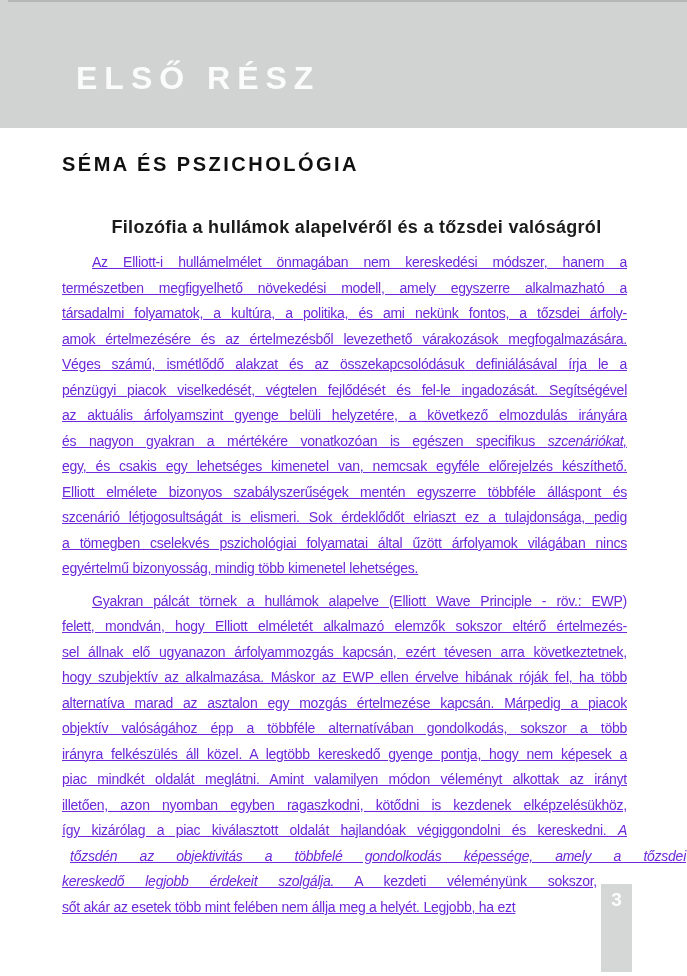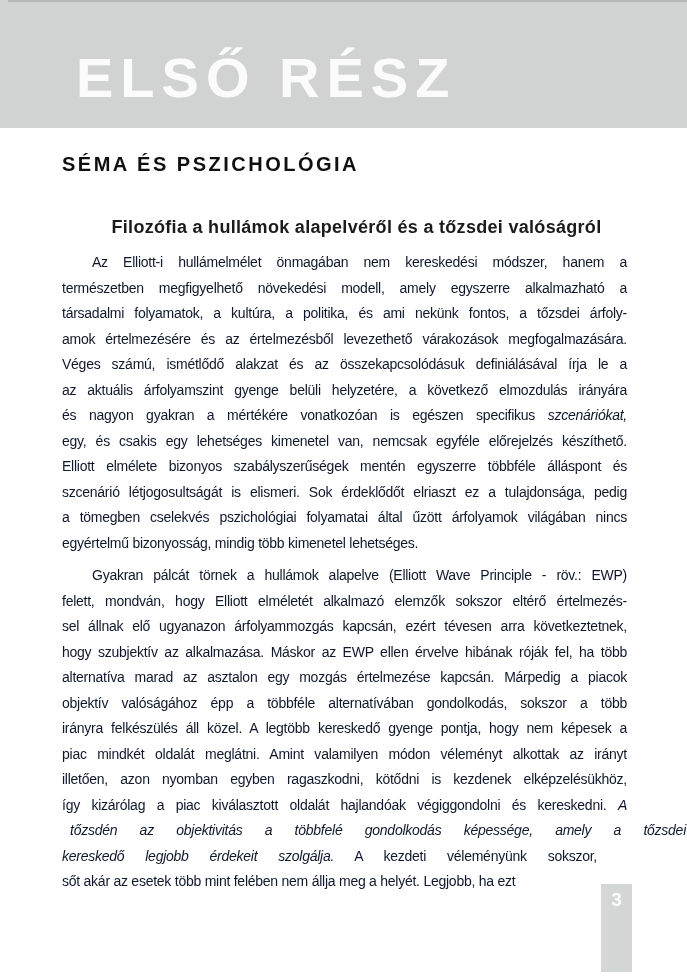--- a/index.html
+++ b/index.html
@@ -22,21 +22,21 @@
     position: absolute;
     top: 0; left: 8px; right: 0;
     height: 2px;
     background: #b4b6b7;
   }
   .part-title {
     position: absolute;
     left: 76px;
     top: 54px;
     margin: 0;
-    font-size: 56px;
+    font-size: 32px;
     line-height: 48px;
     font-weight: bold;
     letter-spacing: 7px;
     color: #fbfbfb;
     white-space: nowrap;
   }
   
   .chapter-title {
     position: absolute;
     left: 62px;
@@ -113,27 +113,28 @@
 
   <div class="banner" style="background: rgb(209, 211, 211);">
     <div class="banner-topline"></div>
     <h1 class="part-title" style="color: rgb(251, 251, 251);">ELSŐ RÉSZ</h1>
   </div>
 
   <h2 class="chapter-title">SÉMA ÉS PSZICHOLÓGIA</h2>
 
   <h3 class="section-subtitle">Filozófia a hullámok alapelvéről és a tőzsdei valóságról</h3>
 
-  <div class="body-text" style="color: #0f172a;">
+  <div class="body-text" style="color: #6d28d9; text-decoration: underline;">
       <div class="para">
         <div class="line indent"><span>Az Elliott-i hullámelmélet önmagában nem kereskedési módszer, hanem a</span></div>
         <div class="line"><span>természetben megfigyelhető növekedési modell, amely egyszerre alkalmazható a</span></div>
         <div class="line"><span>társadalmi folyamatok, a kultúra, a politika, és ami nekünk fontos, a tőzsdei árfoly-</span></div>
         <div class="line"><span>amok értelmezésére és az értelmezésből levezethető várakozások megfogalmazására.</span></div>
         <div class="line"><span>Véges számú, ismétlődő alakzat és az összekapcsolódásuk definiálásával írja le a</span></div>
+        <div class="line"><span>pénzügyi piacok viselkedését, végtelen fejlődését és fel-le ingadozását. Segítségével</span></div>
         <div class="line"><span>az aktuális árfolyamszint gyenge belüli helyzetére, a következő elmozdulás irányára</span></div>
         <div class="line"><span>és nagyon gyakran a mértékére vonatkozóan is egészen specifikus </span><span class="it">szcenáriókat,</span></div>
         <div class="line"><span>egy, és csakis egy lehetséges kimenetel van, nemcsak egyféle előrejelzés készíthető.</span></div>
         <div class="line"><span>Elliott elmélete bizonyos szabályszerűségek mentén egyszerre többféle álláspont és</span></div>
         <div class="line"><span>szcenárió létjogosultságát is elismeri. Sok érdeklődőt elriaszt ez a tulajdonsága, pedig</span></div>
         <div class="line"><span>a tömegben cselekvés pszichológiai folyamatai által űzött árfolyamok világában nincs</span></div>
         <div class="line last"><span>egyértelmű bizonyosság, mindig több kimenetel lehetséges.</span></div>
       </div>
       <div class="para">
         <div class="line indent"><span>Gyakran pálcát törnek a hullámok alapelve (Elliott Wave Principle - röv.: EWP)</span></div>

